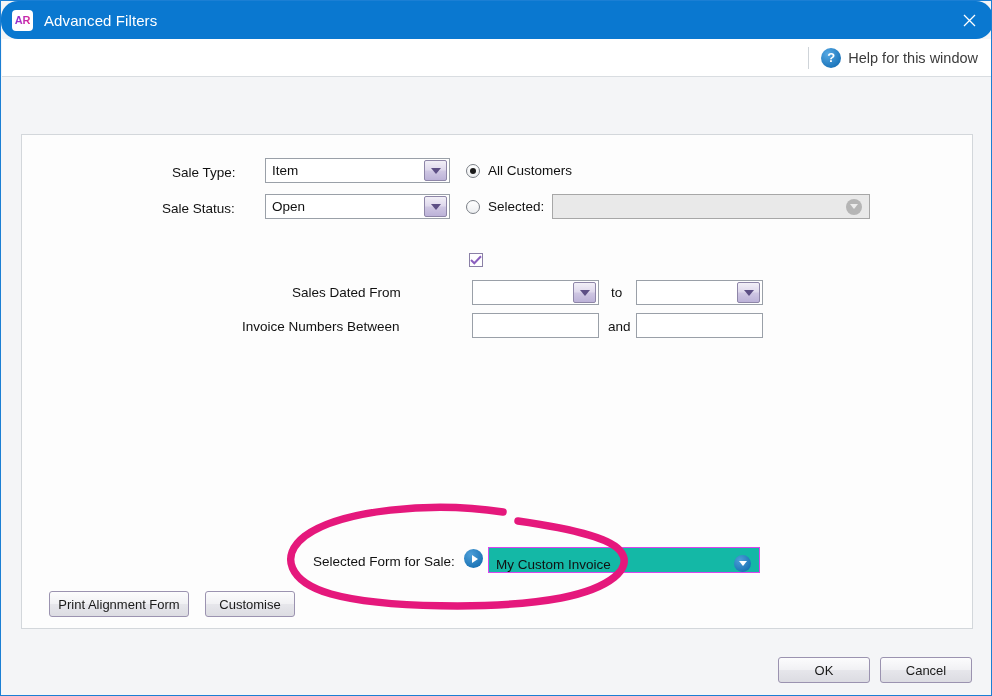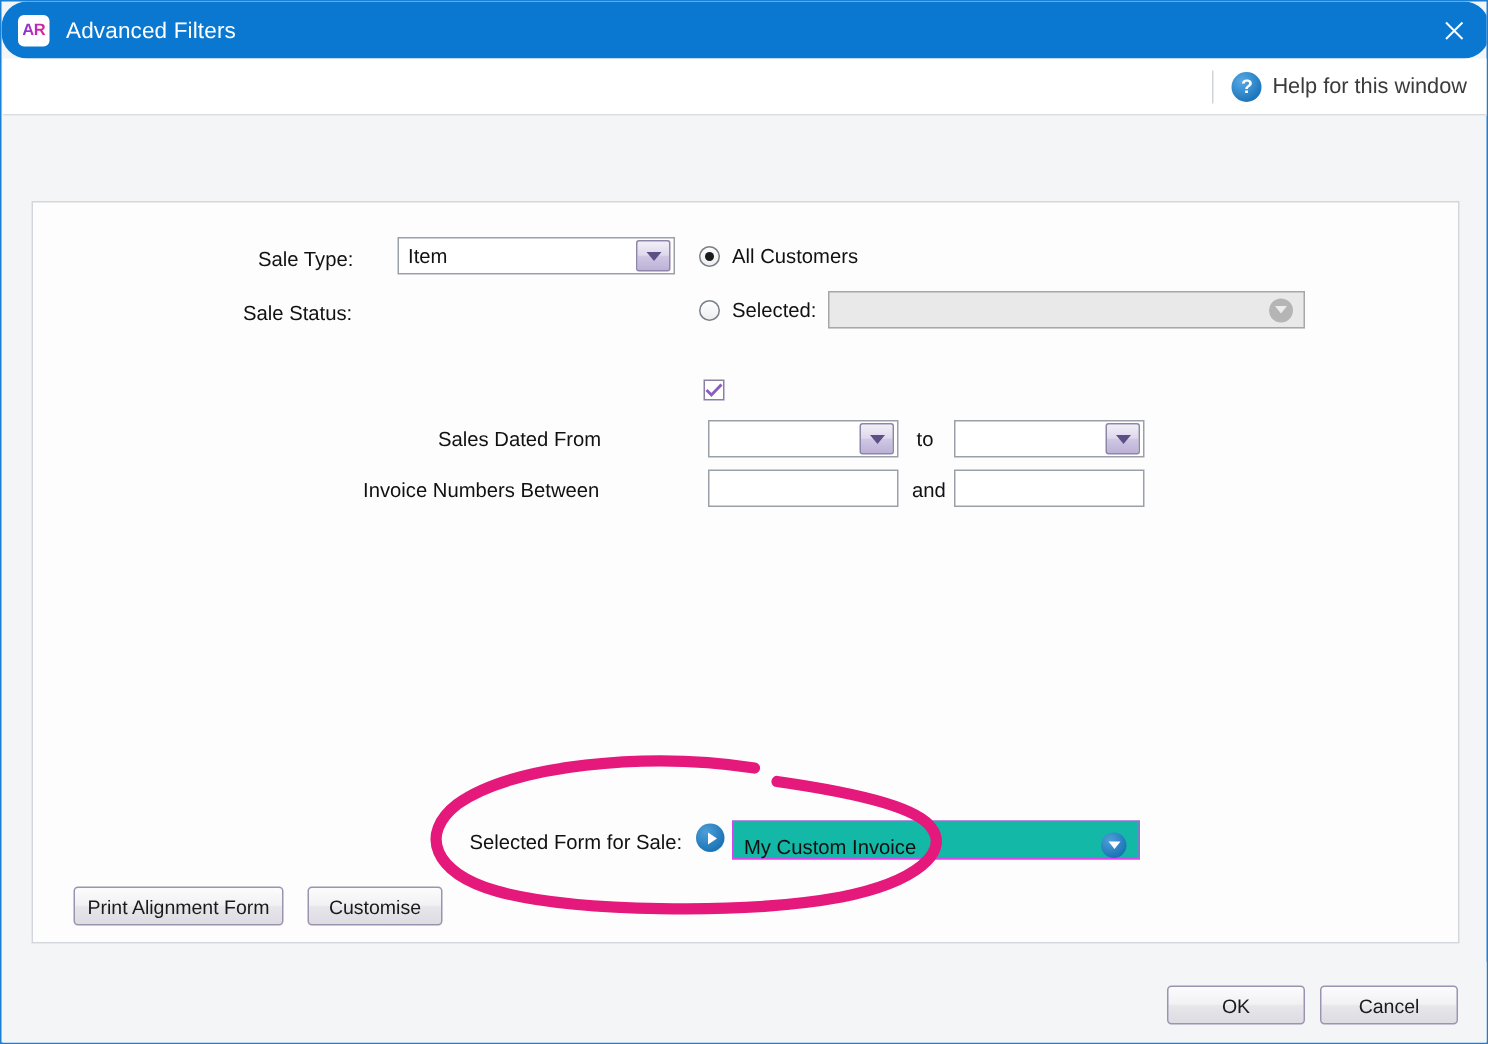--- a/index.html
+++ b/index.html
@@ -397,20 +397,26 @@
 
     <div class="lbl right" style="left:150px; top:30px; width:70px;">Sale Type:</div>
     <div class="combo" style="left:243px; top:23px; width:185px;">
       <div class="val">Item</div>
       <div class="arrow-btn">
         <span class="chev"></span>
       </div>
     </div>
 
     <div class="lbl right" style="left:140px; top:66px; width:80px;">Sale Status:</div>
+    <div class="combo" style="left:243px; top:59px; width:185px;">
+      <div class="val">Open</div>
+      <div class="arrow-btn">
+        <span class="chev"></span>
+      </div>
+    </div>
 
     <div class="radio-row" style="left:444px; top:28px;">
       <span class="radio">
         <span class="dot"></span>
       </span>
       <span class="radio-label">All Customers</span>
     </div>
 
     <div class="radio-row" style="left:444px; top:64px;">
       <span class="radio"></span>

